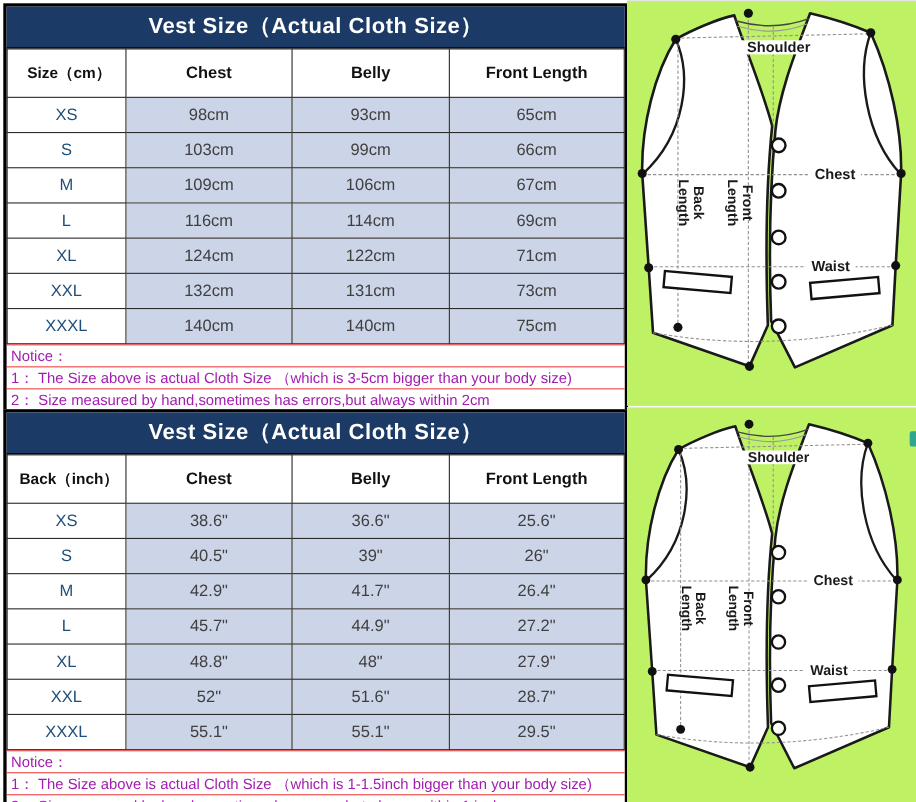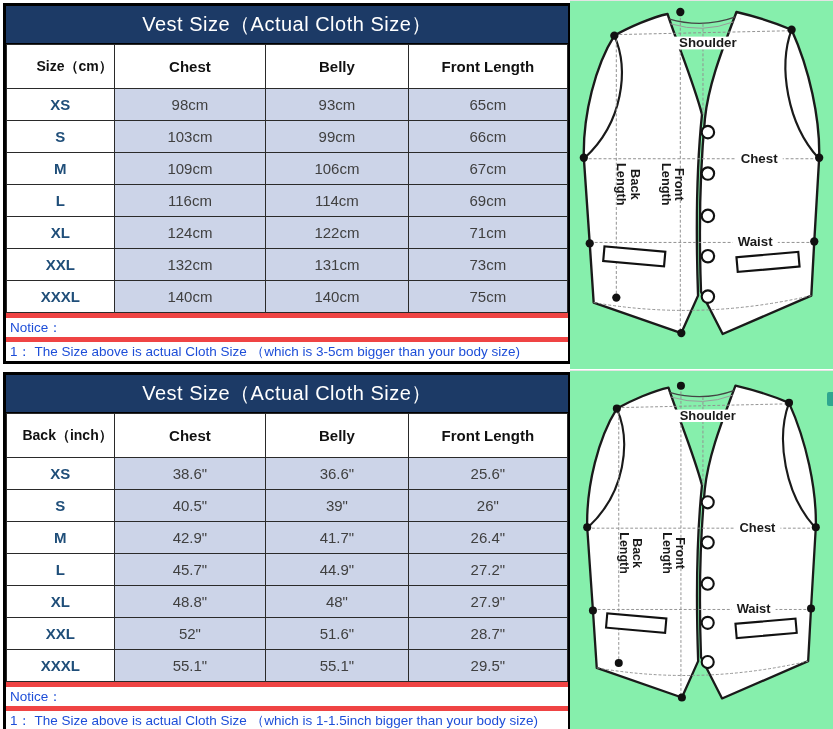--- a/index.html
+++ b/index.html
@@ -5,36 +5,36 @@
   html,body{margin:0;padding:0;}
   body{
     position:relative;width:833px;height:729px;background:#fff;
     font-family:"Liberation Sans",sans-serif;overflow:hidden;color:#1a1a1a;
   }
   .table-block{
     position:absolute;left:3px;width:568px;border:3px solid #000;background:#fff;
     box-sizing:border-box;
   }
   .t-title{
-    background:#1c3a66;color:#fff;font-weight:normal;font-size:20px;
+    background:#1c3a66;color:#fff;font-weight:bold;font-size:20px;
     text-align:center;height:37px;line-height:37px;border-bottom:1px solid #000;
     letter-spacing:.5px;
   }
   table.size-table{border-collapse:collapse;width:100%;table-layout:fixed;}
   .size-table th,.size-table td{border:1px solid #2a2a2a;text-align:center;overflow:hidden;}
   .size-table th{height:41px;font-size:15px;font-weight:bold;background:#fff;color:#111;}
-  .size-table th.size-col{font-size:14px;text-align:right;padding-left:6px;}
+  .size-table th.size-col{font-size:14px;text-align:center;padding-left:6px;}
   .size-table td{height:29px;font-size:15px;background:#ccd4e8;color:#404040;}
-  .size-table td.size-cell{background:#fff;color:#1f4e79;font-weight:bold;}
+  .size-table td.size-cell{background:#fff;color:#1f4e79;font-weight:normal;}
   .notice-row{
-    border-top:5px solid #ef4444;font-size:13.5px;height:19px;line-height:19px;
-    padding:0 0 0 4px;white-space:nowrap;overflow:hidden;color:#1d4ed8;
+    border-top:1px solid #ef4444;font-size:13.5px;height:19px;line-height:19px;
+    padding:0 0 0 4px;white-space:nowrap;overflow:hidden;color:#a21caf;
   }
   .vest-area{
-    position:absolute;left:570px;width:263px;background:#86efac;
+    position:absolute;left:570px;width:263px;background:#bef264;
     border-top:1px solid #e4e4e4;
   }
   #vest-area-1{top:0;height:368px;}
   #vest-area-2{top:370px;height:359px;}
   .vest-area svg{display:block;margin:0 auto;}
   #green-marker{
     position:absolute;left:827px;top:392px;width:6px;height:14px;
     background:#2fa690;border-radius:2px 0 0 2px;
   }
 </style>
@@ -99,20 +99,21 @@
           <td class="size-cell">XXXL</td>
           <td>140cm</td>
           <td>140cm</td>
           <td>75cm</td>
         </tr>
       </tbody>
   </table>
   <div>
     <div class="notice-row">Notice：</div>
     <div class="notice-row">1： The Size above is actual Cloth Size （which is 3-5cm bigger than your body size)</div>
+    <div class="notice-row">2： Size measured by hand,sometimes has errors,but always within 2cm</div>
   </div>
 </div>
 
 <div class="table-block" id="table-inch" style="top:372px">
   <div class="t-title">Vest Size（Actual Cloth Size）</div>
   <table class="size-table">
     <colgroup>
         <col style="width:19.2%">
         <col style="width:27%">
         <col style="width:25.4%">

